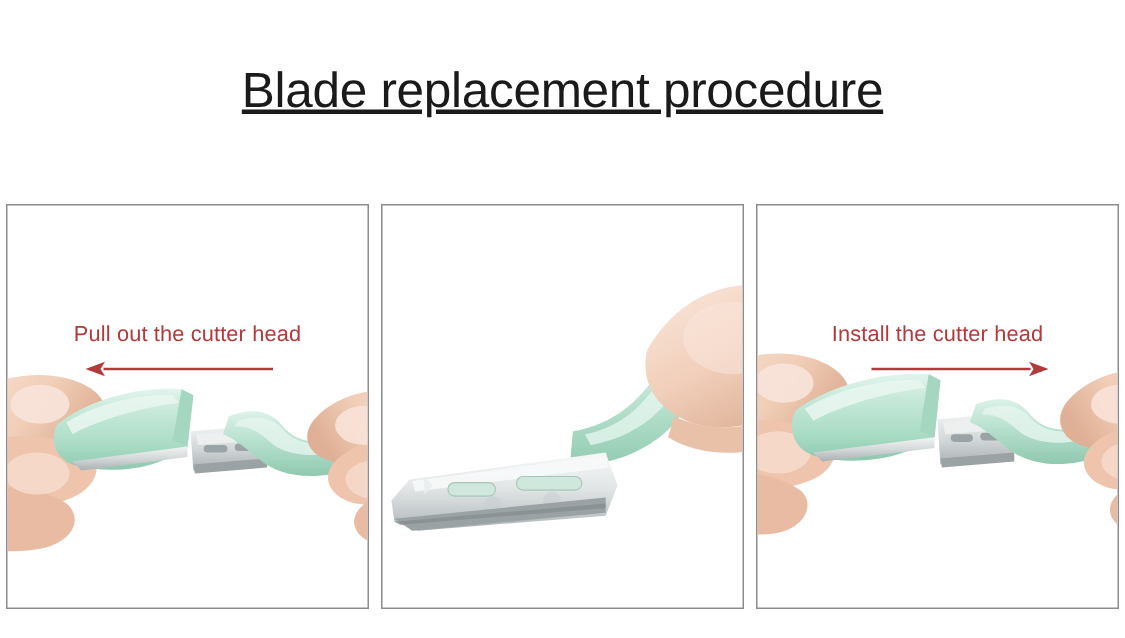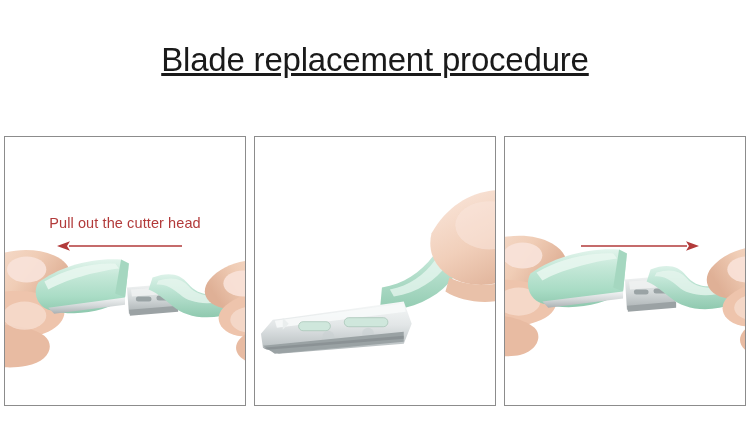--- a/index.html
+++ b/index.html
@@ -320,20 +320,21 @@
           <path d="M294 142 C 272 138, 240 146, 226 160 C 216 170, 222 184, 240 188
                    C 264 192, 290 182, 302 168 Z" fill="#eec4ac"></path>
           <path d="M304 174 C 282 172, 252 182, 242 194 C 234 204, 242 216, 260 218
                    C 282 220, 304 210, 312 198 Z" fill="#e8bba2"></path>
           <ellipse cx="246" cy="132" rx="20" ry="13" fill="#f8e2d8" opacity="0.92"></ellipse>
           <ellipse cx="254" cy="170" rx="21" ry="13" fill="#f6ddd0" opacity="0.75"></ellipse>
         </g>
       </svg>
     </div>
 
+    <div class="caption">Install the cutter head</div>
 
     <div class="arrow arrow-right">
       <svg viewBox="0 0 118 12">
         <line x1="0" y1="6" x2="106" y2="6" stroke="#b23a3a" stroke-width="1.6"></line>
         <path d="M118 6 L 105 1.2 L 108 6 L 105 10.8 Z" fill="#b23a3a"></path>
       </svg>
     </div>
   </div>
 
 </div>

